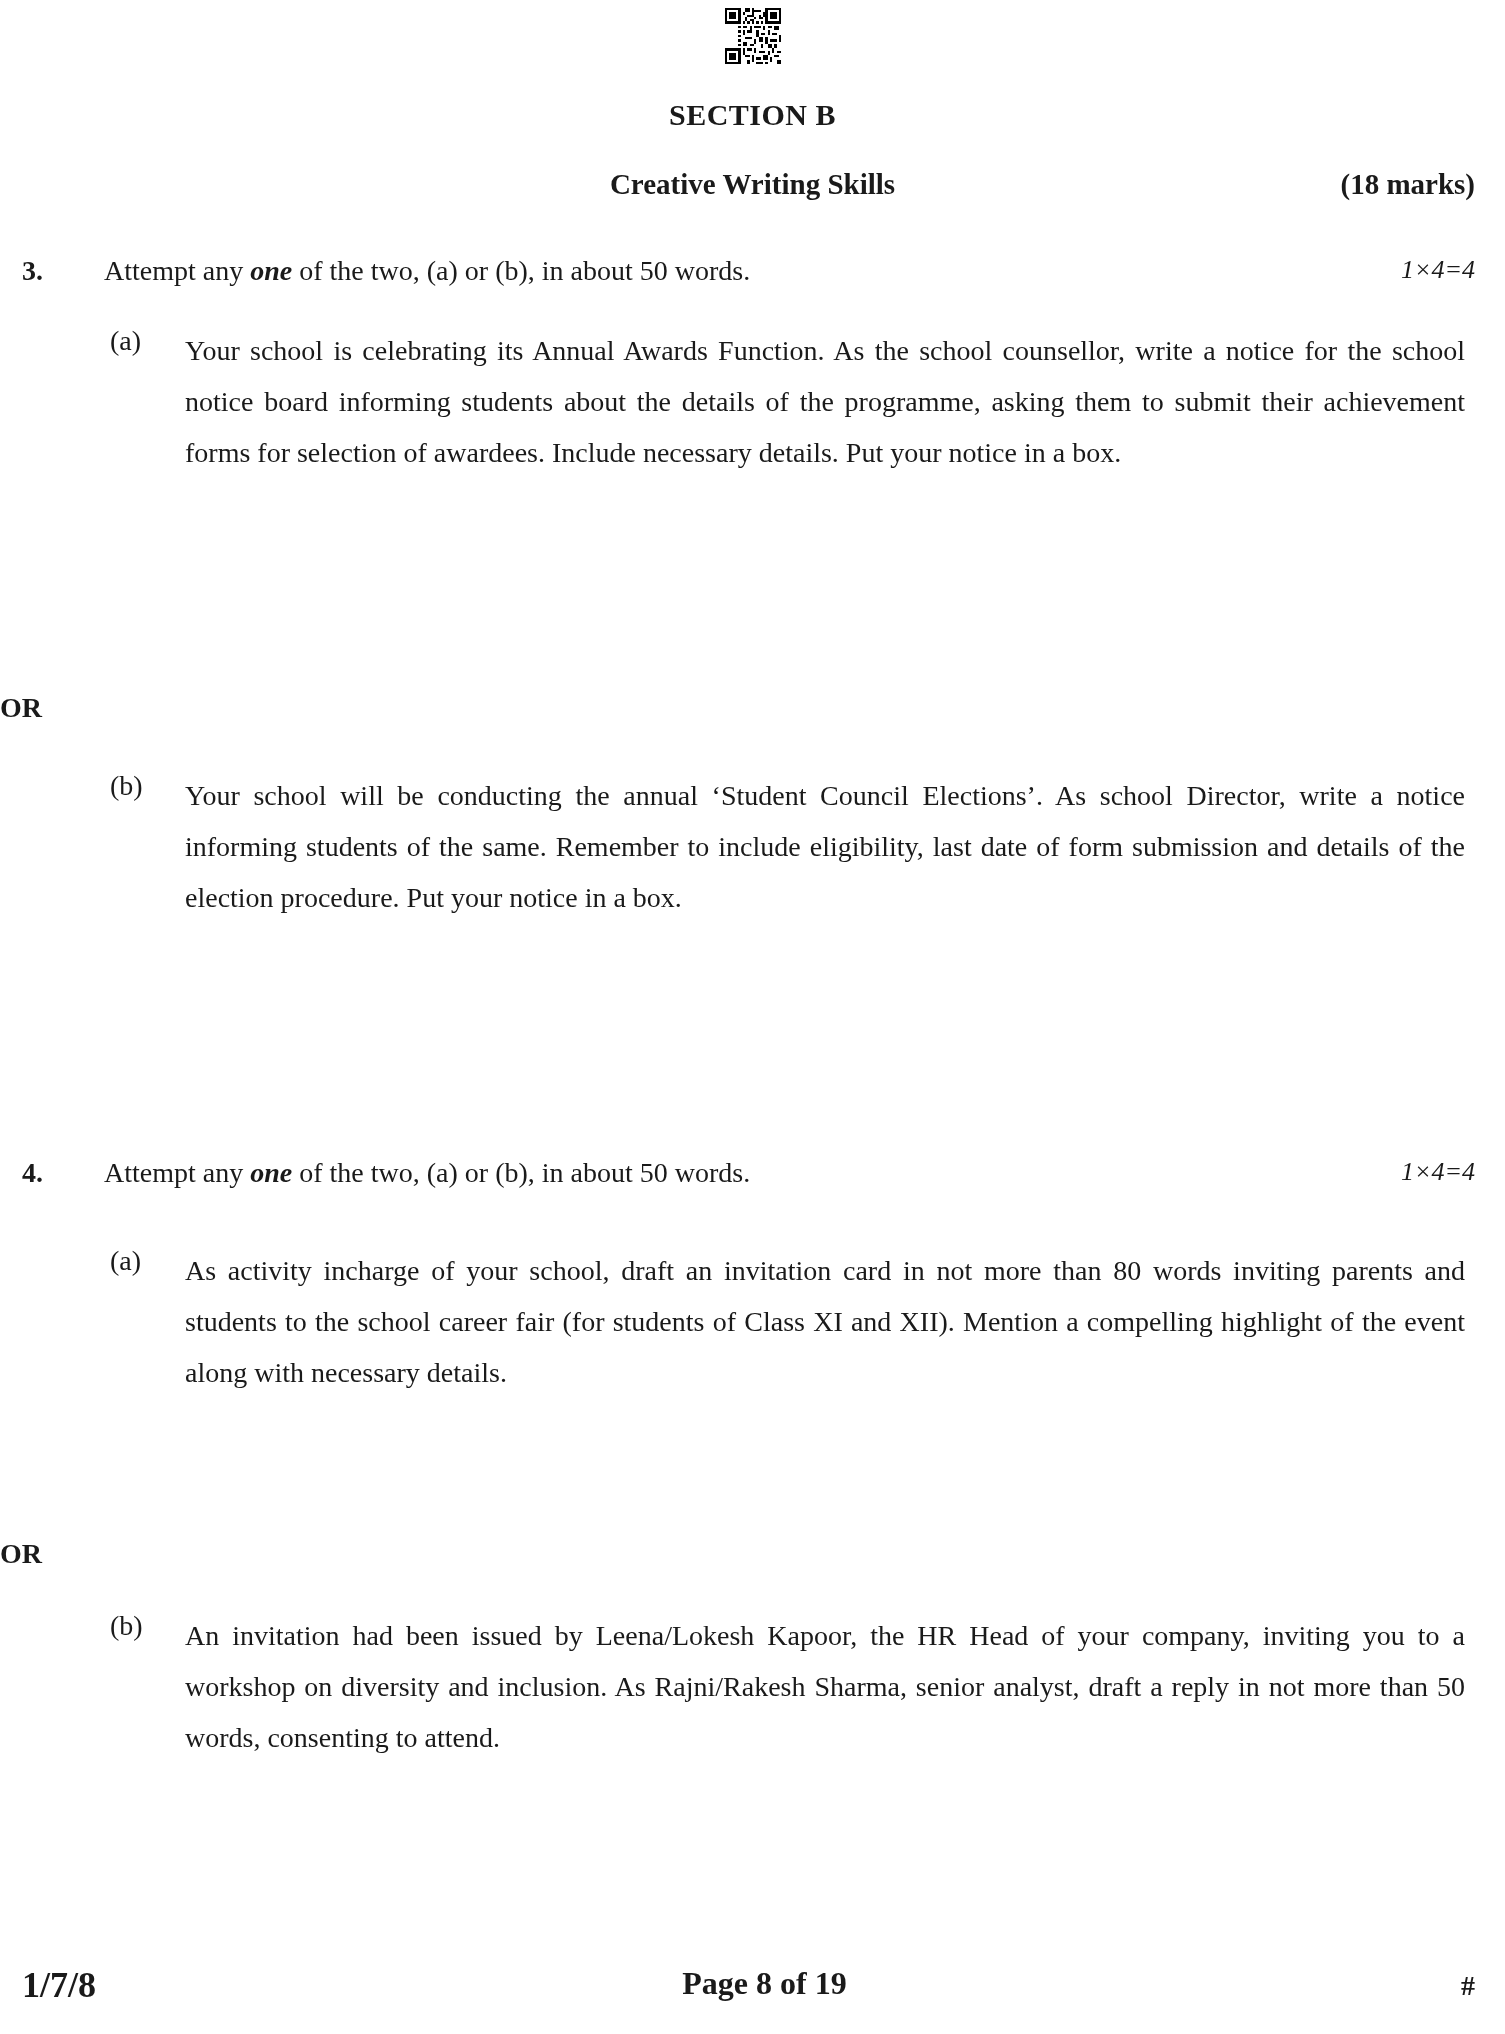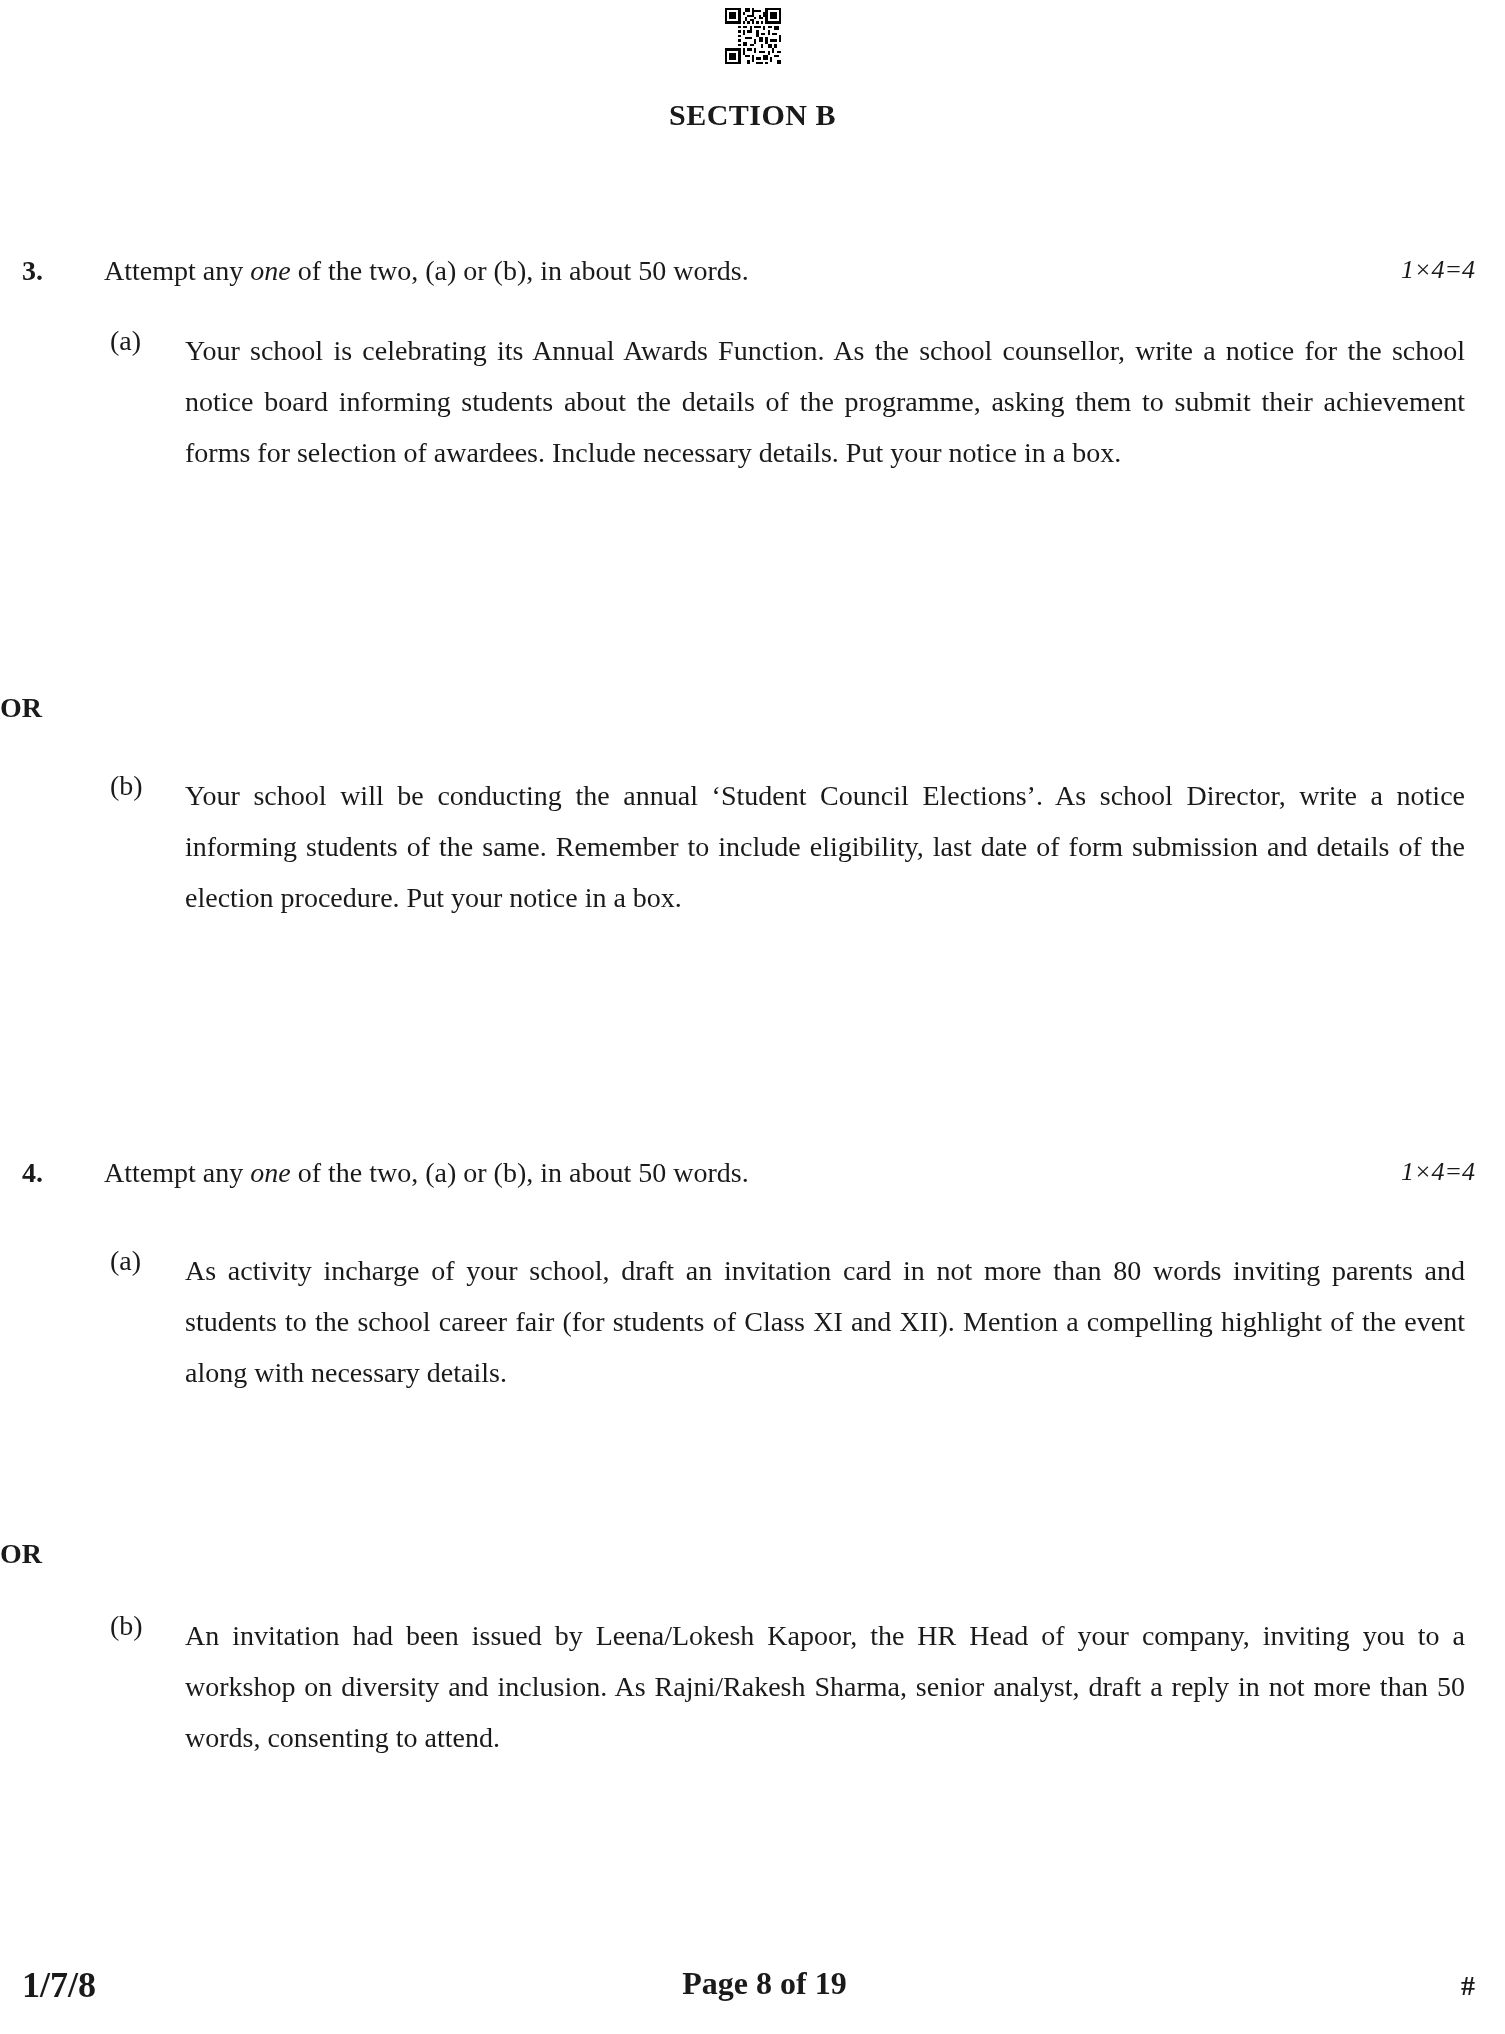--- a/index.html
+++ b/index.html
@@ -88,21 +88,21 @@
     font-weight: bold;
     font-size: 28px;
   }
   .qstem {
     position: absolute;
     left: 82px;
     top: 0;
     font-size: 28px;
     white-space: nowrap;
   }
-  .qstem i { font-weight: normal; font-style: italic; }
+  .qstem i { font-weight: bold; font-style: italic; }
   .qmarks {
     position: absolute;
     right: 0;
     top: 0;
     font-style: italic;
     font-size: 26px;
     white-space: nowrap;
   }
 
   
@@ -256,20 +256,24 @@
           <rect x="23" y="23" width="2" height="2"></rect>
         <rect x="8" y="2" width="1" height="1"></rect>
           <rect x="17" y="2" width="1" height="2"></rect>
         <rect x="13" y="1" width="1" height="1"></rect>
       </g>
     </svg>
   </div>
 
   <div class="section-title">SECTION B</div>
 
+  <div class="subtitle-row">
+    <div class="subtitle">Creative Writing Skills</div>
+    <div class="marks-right">(18 marks)</div>
+  </div>
 
   <div class="qrow" style="top: 255px;">
     <span class="qnum">3.</span>
     <span class="qstem"><span>Attempt any </span><i>one</i><span> of the two, (a) or (b), in about 50 words.</span></span>
     <span class="qmarks">1×4=4</span>
   </div>
 
   <div class="opt" style="top: 325px;">
     <span class="opt-label">(a)</span>
     <div class="opt-text">Your school is celebrating its Annual Awards Function. As the school counsellor, write a notice for the school notice board informing students about the details of the programme, asking them to submit their achievement forms for selection of awardees. Include necessary details. Put your notice in a box.</div>

